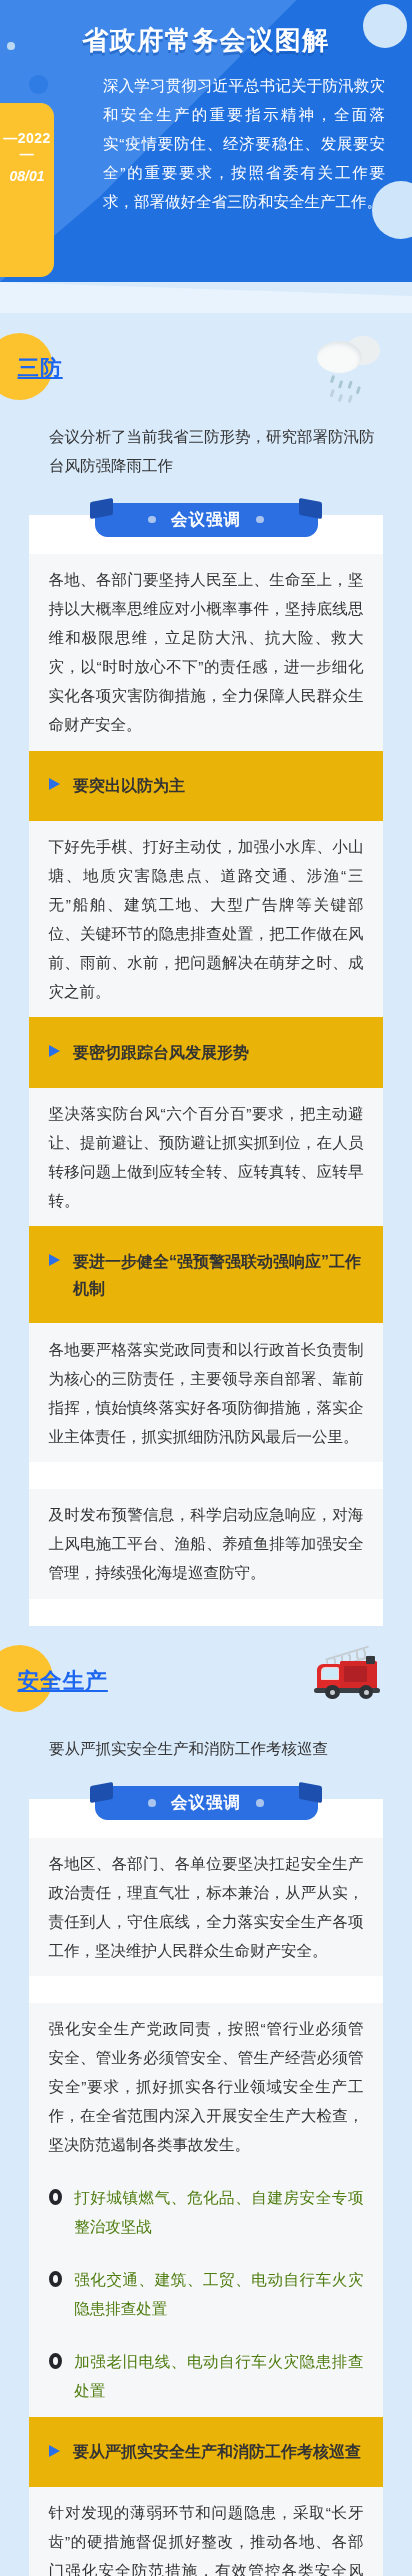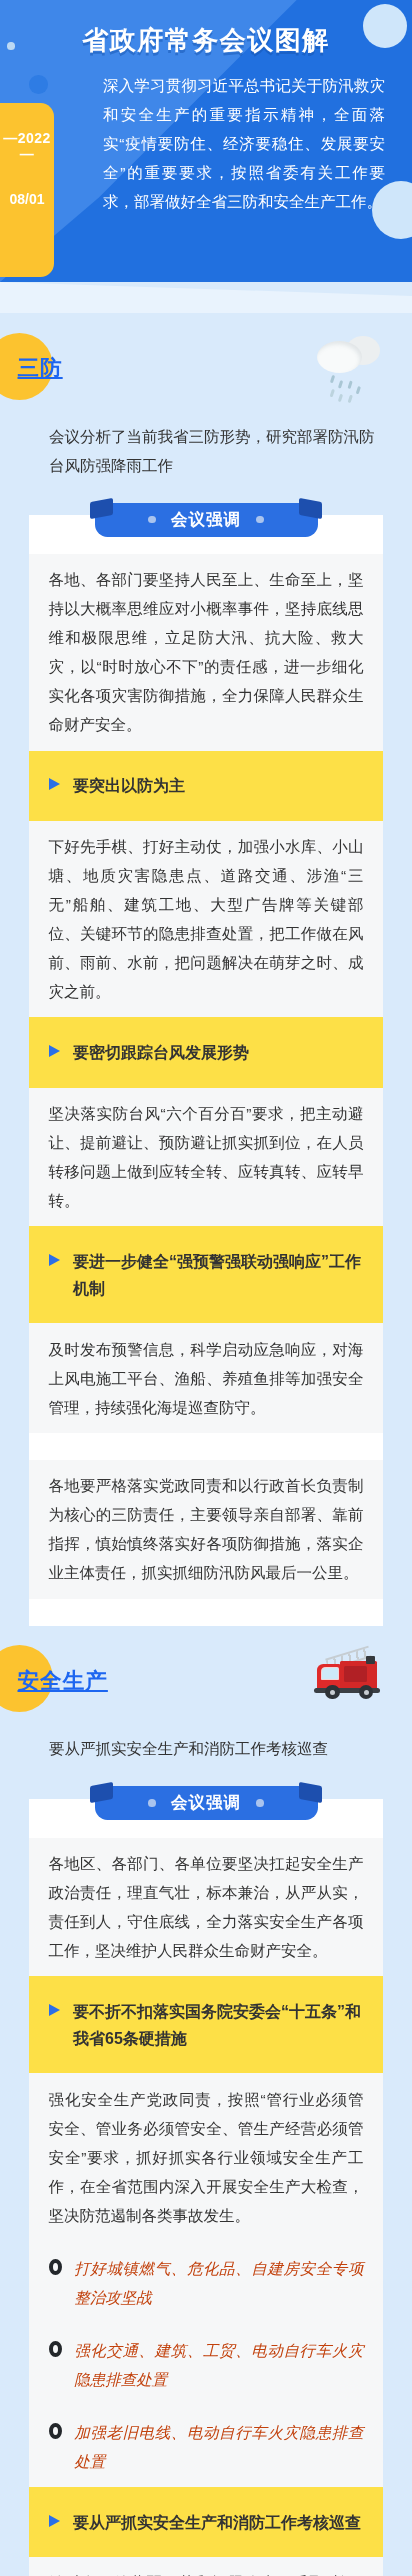--- a/index.html
+++ b/index.html
@@ -32,21 +32,21 @@
     position:relative;z-index:2;text-align:center;padding-top:23px;
     font-size:26px;font-weight:bold;letter-spacing:1.5px;
     text-shadow:0 2.6px 0 rgba(18,80,170,.45);
   }
   .date-tab{
     position:absolute;left:0;top:103px;width:54px;height:174px;
     background:#fcc32f;border-radius:0 13.4px 13.4px 0;z-index:3;
     color:#fff;font-weight:bold;text-align:center;
   }
   .date-year{margin-top:27px;font-size:14px;letter-spacing:0.5px;}
-  .date-day{margin-top:29px;font-size:14px;}
+  .date-day{margin-top:6px;font-size:14px;font-style:italic;}
   .header-intro{
     position:relative;z-index:2;margin:13.4px 27px 0 103px;
     font-size:15.5px;line-height:29px;text-align:justify;
   }
   .pale-band{height:31px;background:#e9f3fd;clip-path:polygon(0 0,100% 45%,100% 100%,0 100%);flex:0 0 auto;}
 
   
   .section{flex:0 0 auto;}
   .section-head{position:relative;height:89px;margin-top:19.6px;}
   .section-circle{position:absolute;left:-14.4px;top:0;width:67px;height:67px;border-radius:50%;background:#fcc32f;}
@@ -100,30 +100,30 @@
 
   
   .card{margin:0 29px;background:#ffffff;padding:39px 0 27px;}
   .para{
     background:#f6f7f8;padding:11.3px 19.6px;margin:0;
     font-size:15.5px;line-height:29px;color:#333;text-align:justify;
   }
   .para + .para{margin-top:27px;}
   .subhead{
     display:flex;align-items:flex-start;gap:13.4px;
-    padding:21.6px 19.6px;background:#fde047;
+    padding:21.6px 19.6px;background:#eab308;
     font-size:16px;font-weight:bold;color:#333;line-height:27px;
   }
   .tri{
     flex:0 0 auto;width:0;height:0;margin-top:6.2px;
     border-left:11.3px solid #2b6fe8;border-top:6.7px solid transparent;border-bottom:6.7px solid transparent;
   }
   .bullet{display:flex;align-items:flex-start;gap:12.4px;margin-top:24px;}
   .ring{flex:0 0 auto;width:5.2px;height:8.2px;border:4.1px solid #23272b;border-radius:50%;margin-top:5.7px;}
-  .bullet-text{font-size:15.5px;line-height:29px;color:#c2410c;text-align:justify;font-style:italic;}
+  .bullet-text{font-size:15.5px;line-height:29px;color:#4d7c0f;text-align:justify;}
 
   .spacer{flex:1 1 auto;}
 </style>
 </head>
 <body>
 
 <div class="page" style="background: rgb(217, 234, 251);">
 
   <div class="header" style="background: rgb(33, 112, 223);">
     <div class="header-wedge"></div>
@@ -175,24 +175,24 @@
     <span class="subhead-text">要密切跟踪台风发展形势</span>
   </div>
           <div class="para">
     <span class="para-text">坚决落实防台风“六个百分百”要求，把主动避让、提前避让、预防避让抓实抓到位，在人员转移问题上做到应转全转、应转真转、应转早转。</span>
   </div>
           <div class="subhead">
     <span class="tri"></span>
     <span class="subhead-text">要进一步健全“强预警强联动强响应”工作机制</span>
   </div>
           <div class="para">
+    <span class="para-text">各地要严格落实党政同责和以行政首长负责制为核心的三防责任，主要领导亲自部署、靠前指挥，慎始慎终落实好各项防御措施，落实企业主体责任，抓实抓细防汛防风最后一公里。</span>
+  </div>
+          <div class="para">
     <span class="para-text">及时发布预警信息，科学启动应急响应，对海上风电施工平台、渔船、养殖鱼排等加强安全管理，持续强化海堤巡查防守。</span>
-  </div>
-          <div class="para">
-    <span class="para-text">各地要严格落实党政同责和以行政首长负责制为核心的三防责任，主要领导亲自部署、靠前指挥，慎始慎终落实好各项防御措施，落实企业主体责任，抓实抓细防汛防风最后一公里。</span>
   </div>
         </div>
   </div>
       <div class="section">
     <div class="section-head">
       <div class="section-circle"></div>
       <div class="section-title">安全生产</div>
       <div class="section-icon">
             <div class="truck-wrap">
     <div class="ladder"></div>
@@ -211,24 +211,20 @@
     </div>
     <div class="section-lead">要从严抓实安全生产和消防工作考核巡查</div>
     <div class="ribbon">
       <span class="ribbon-dot"></span>
       <span class="ribbon-label">会议强调</span>
       <span class="ribbon-dot"></span>
     </div>
     <div class="card">
           <div class="para">
     <span class="para-text">各地区、各部门、各单位要坚决扛起安全生产政治责任，理直气壮，标本兼治，从严从实，责任到人，守住底线，全力落实安全生产各项工作，坚决维护人民群众生命财产安全。</span>
-  </div>
-          <div class="subhead">
-    <span class="tri"></span>
-    <span class="subhead-text">要不折不扣落实国务院安委会“十五条”和我省65条硬措施</span>
   </div>
           <div class="para">
     <span class="para-text">强化安全生产党政同责，按照“管行业必须管安全、管业务必须管安全、管生产经营必须管安全”要求，抓好抓实各行业领域安全生产工作，在全省范围内深入开展安全生产大检查，坚决防范遏制各类事故发生。</span>
   <div class="bullet">
     <span class="ring"></span>
     <span class="bullet-text">打好城镇燃气、危化品、自建房安全专项整治攻坚战</span>
   </div><div class="bullet">
     <span class="ring"></span>
     <span class="bullet-text">强化交通、建筑、工贸、电动自行车火灾隐患排查处置</span>
   </div><div class="bullet">

